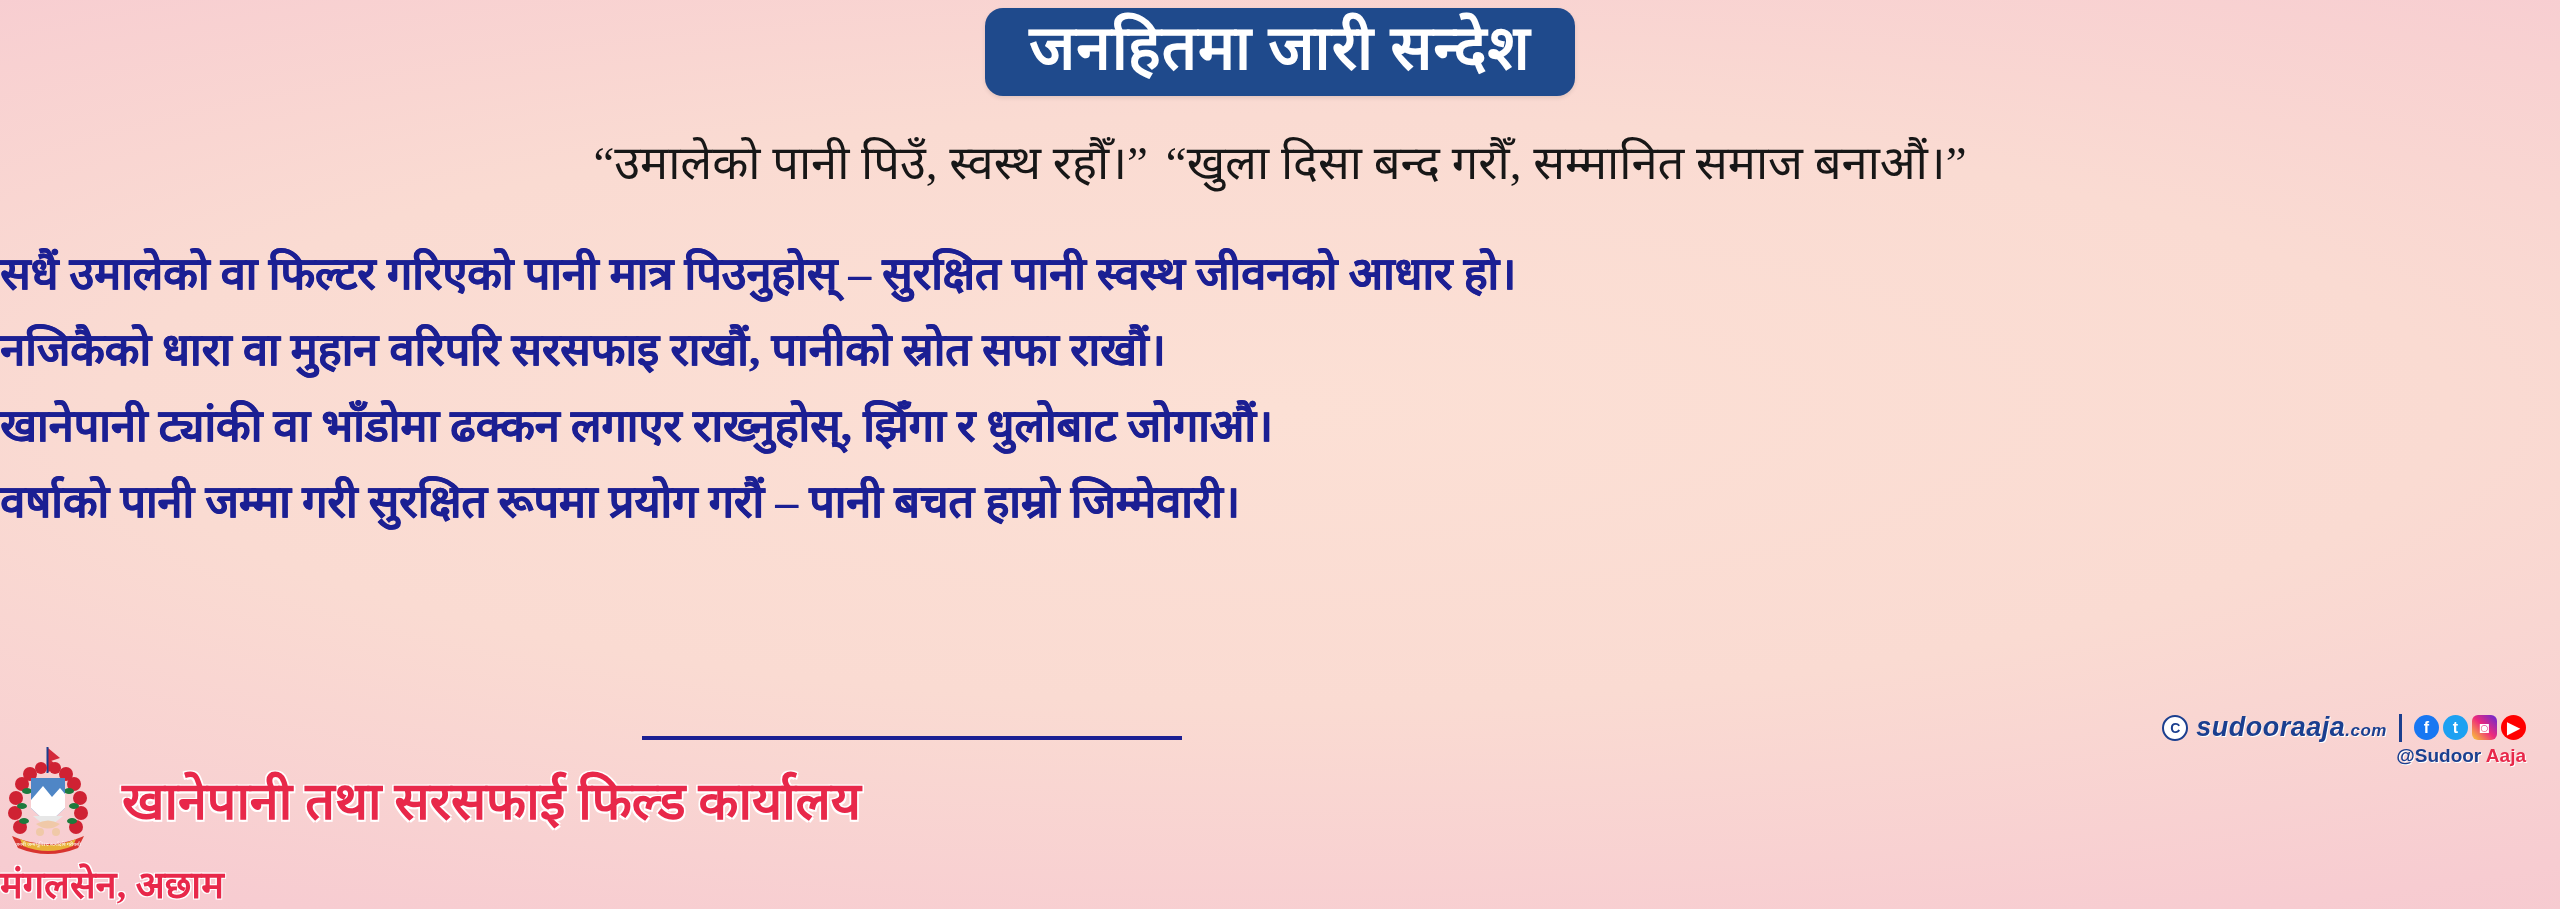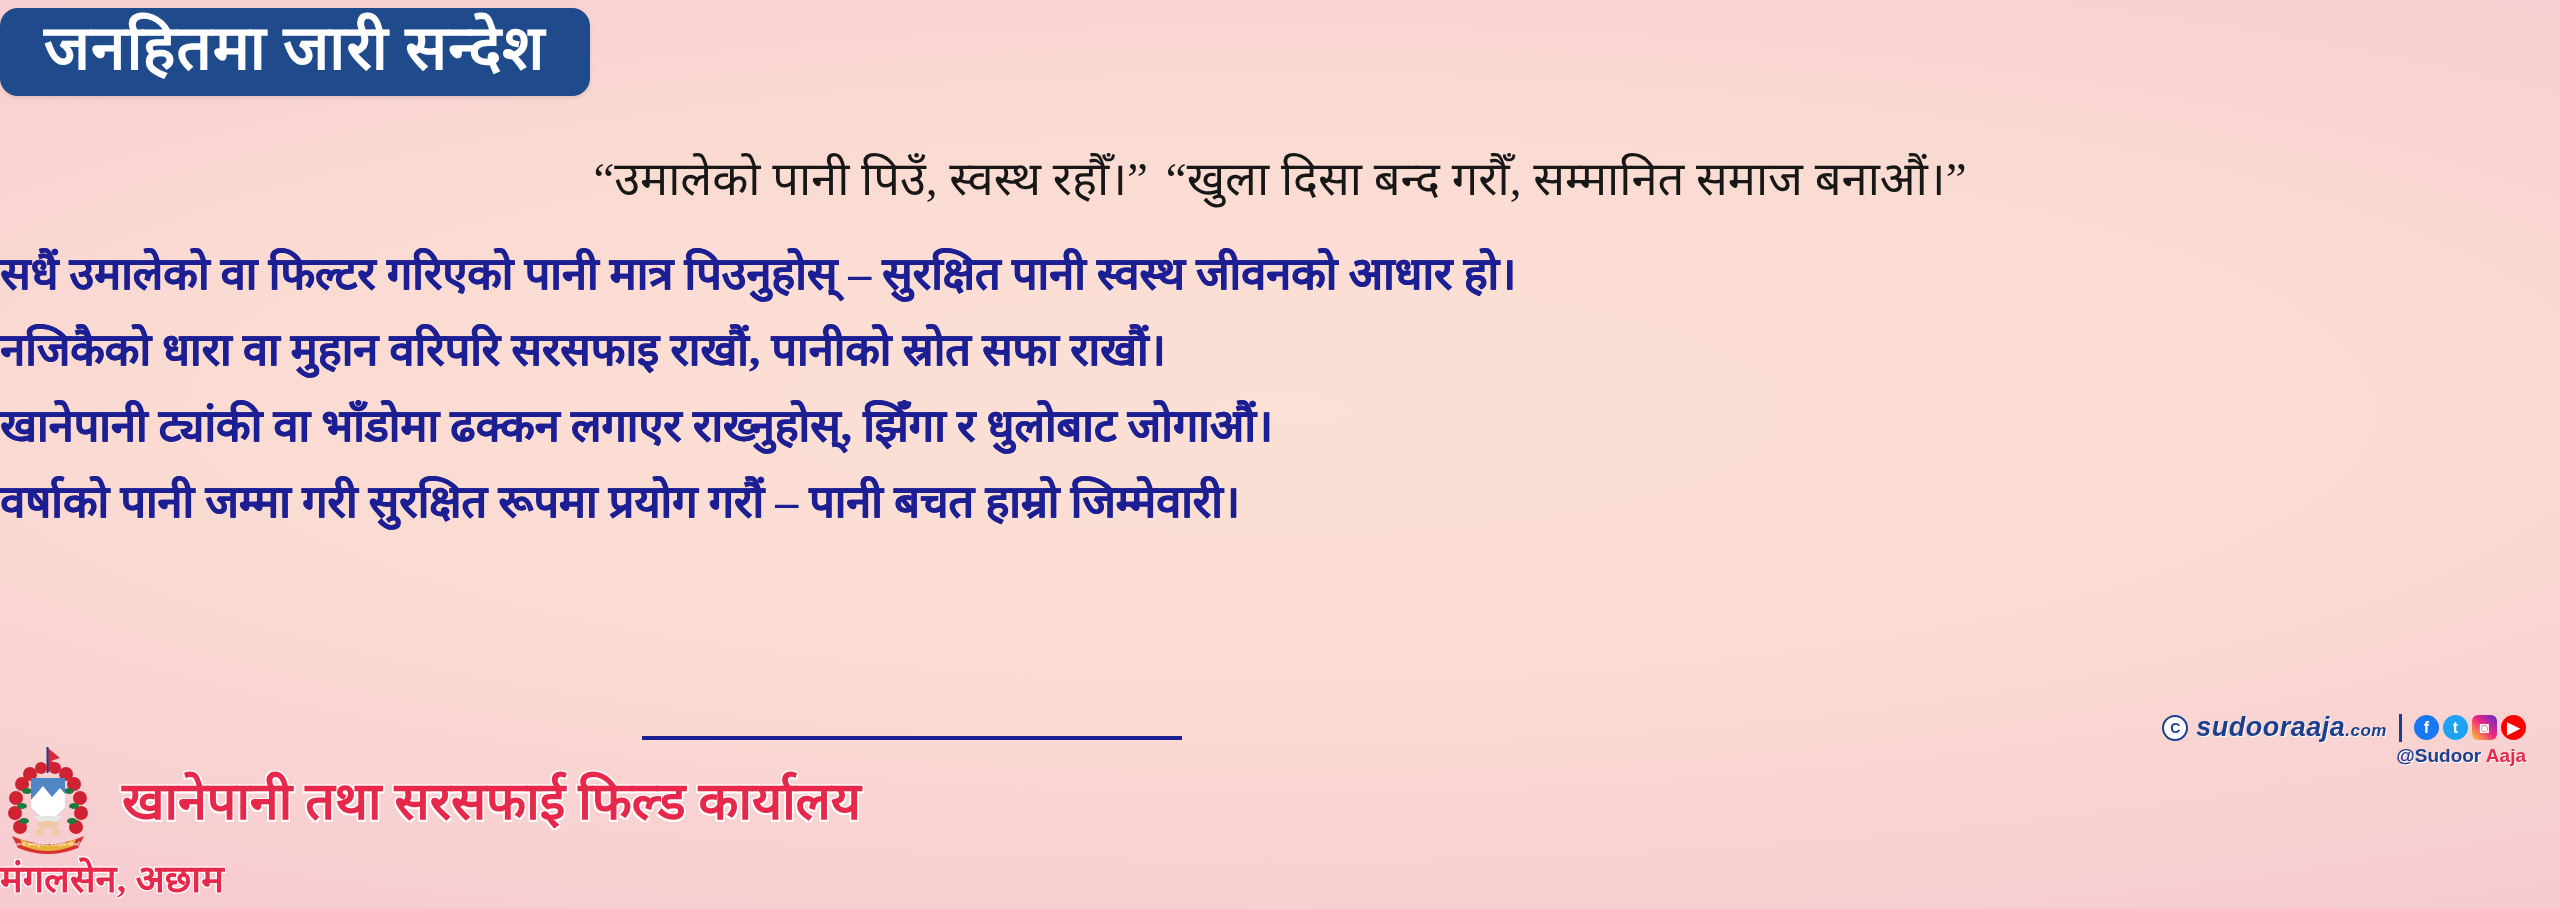--- a/index.html
+++ b/index.html
@@ -20,41 +20,41 @@
       radial-gradient(ellipse 120% 85% at 50% 45%, #fce0d5 0%, #fadbd2 38%, #f7ccd1 72%, #f4c3cc 100%);
     overflow: hidden;
   }
   
   .title-wrap {
     position: absolute;
     top: 8px;
     left: 0;
     width: 100%;
     display: flex;
-    justify-content: flex-start;
+    justify-content: center;
   }
   .title-banner {
     background: #1f4a8c;
     border-radius: 18px;
     padding: 6px 44px 14px 44px;
     box-shadow: 0 2px 4px rgba(0,0,0,0.10);
   }
   .title-text {
     color: #ffffff;
     font-family: "Liberation Serif", "DejaVu Serif", serif;
     font-weight: 700;
     font-size: 62px;
     line-height: 1.1;
     letter-spacing: 1px;
     white-space: nowrap;
   }
   
   .quote-line {
     position: absolute;
-    top: 152px;
+    top: 136px;
     left: 0;
     width: 100%;
     text-align: center;
     color: #171717;
     font-family: "Liberation Serif", "DejaVu Serif", serif;
     font-size: 47px;
     line-height: 1.18;
     white-space: nowrap;
   }
   .quote-line .q { display: inline; }
@@ -106,20 +106,21 @@
     font-family: "Liberation Serif", "DejaVu Serif", serif;
     font-weight: 700;
     font-size: 52px;
     line-height: 1.05;
     white-space: nowrap;
     text-shadow:
       -1.5px -1.5px 0 #ffffff, 1.5px -1.5px 0 #ffffff,
       -1.5px  1.5px 0 #ffffff, 1.5px  1.5px 0 #ffffff;
   }
   .office-sub {
+    margin-top: 6px;
     color: #e8284a;
     font-family: "Liberation Serif", "DejaVu Serif", serif;
     font-weight: 700;
     font-size: 38px;
     line-height: 1.05;
     white-space: nowrap;
     text-shadow:
       -1.2px -1.2px 0 #ffffff, 1.2px -1.2px 0 #ffffff,
       -1.2px  1.2px 0 #ffffff, 1.2px  1.2px 0 #ffffff;
   }

